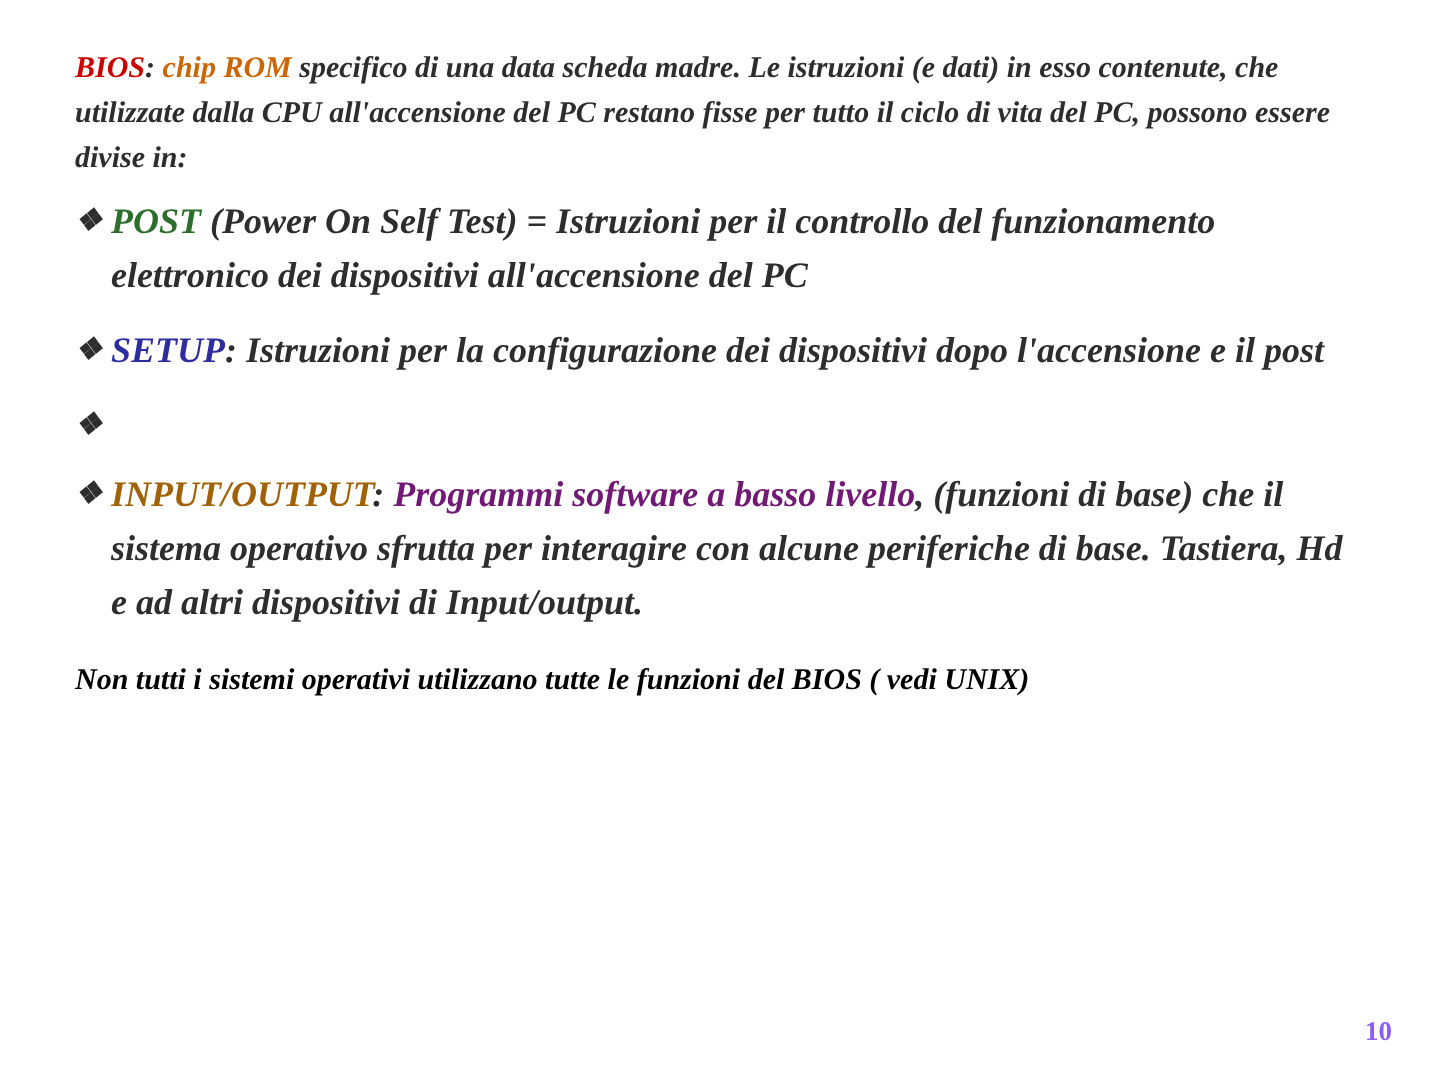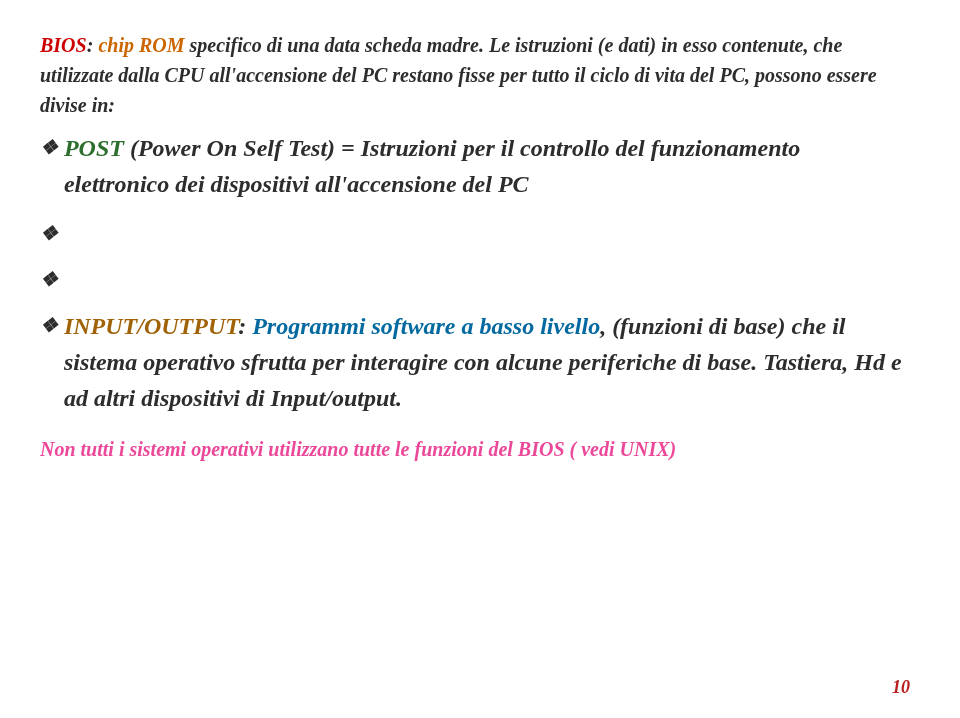--- a/index.html
+++ b/index.html
@@ -14,21 +14,21 @@
       background: #ffffff;
       font-family: 'Times New Roman', Times, serif;
       overflow: hidden;
       position: relative;
     }
 
     .page-container {
       width: 960px;
       height: 718px;
       background: #ffffff;
-      padding: 30px 50px 30px 40px;
+      padding: 30px 50px 30px 50px;
       position: relative;
     }
 
     .content-area {
       width: 100%;
       height: 100%;
       display: flex;
       flex-direction: column;
       gap: 0;
     }
@@ -105,30 +105,29 @@
 
     .bullet-content .term-io {
       color: #a16207;
       font-style: italic;
       font-weight: bold;
     }
 
     .page-number {
       position: absolute;
       bottom: 20px;
-      right: 50px;
+      right: 32px;
       font-size: 18px;
-      color: #b91c1c;
-      font-style: italic;
+      color: #8b5cf6;
       font-weight: bold;
     }
 
     .last-paragraph {
       font-size: 20px;
-      color: #ec4899;
+      color: #000000;
       line-height: 1.5;
       font-style: italic;
       font-weight: bold;
       margin-top: 4px;
     }
   </style>
 </head>
 <body>
 
 <div class="page-container">
@@ -143,34 +142,37 @@
         <span class="bullet-diamond">❖</span>
         <span class="bullet-content">
           <span class="term-post">POST</span><span> (Power </span><span>On</span><span> Self Test) = Istruzioni per il controllo del funzionamento elettronico dei dispositivi all'accensione del PC</span>
         </span>
       </div>
     </div>
 
     <div class="bullet-section">
       <div class="bullet-line">
         <span class="bullet-diamond">❖</span>
+        <span class="bullet-content">
+          <span class="term-setup">SETUP</span><span>: Istruzioni per la configurazione dei dispositivi dopo l'accensione e il post</span>
+        </span>
       </div>
     </div>
 
     <div class="bullet-section">
       <div class="bullet-line">
         <span class="bullet-diamond">❖</span>
       </div>
     </div>
 
     <div class="bullet-section">
       <div class="bullet-line">
         <span class="bullet-diamond">❖</span>
         <span class="bullet-content">
-          <span class="term-io">INPUT/OUTPUT</span><span>: </span><span style="font-style:italic;font-weight:bold;color:#0369a1;">Programmi software a basso livello</span><span>,</span><span>  (funzioni di base) che il sistema operativo sfrutta per interagire con alcune periferiche di base. Tastiera, Hd e ad altri dispositivi di Input/output.</span>
+          <span class="term-io">INPUT/OUTPUT</span><span>: </span><span style="font-style:italic;font-weight:bold;color:#701a75;">Programmi software a basso livello</span><span>,</span><span>  (funzioni di base) che il sistema operativo sfrutta per interagire con alcune periferiche di base. Tastiera, Hd e ad altri dispositivi di Input/output.</span>
         </span>
       </div>
     </div>
 
     <p class="last-paragraph">Non tutti i sistemi operativi utilizzano tutte le funzioni del BIOS ( vedi UNIX)</p>
 
   </div>
 
   <div class="page-number">10</div>
 </div>

